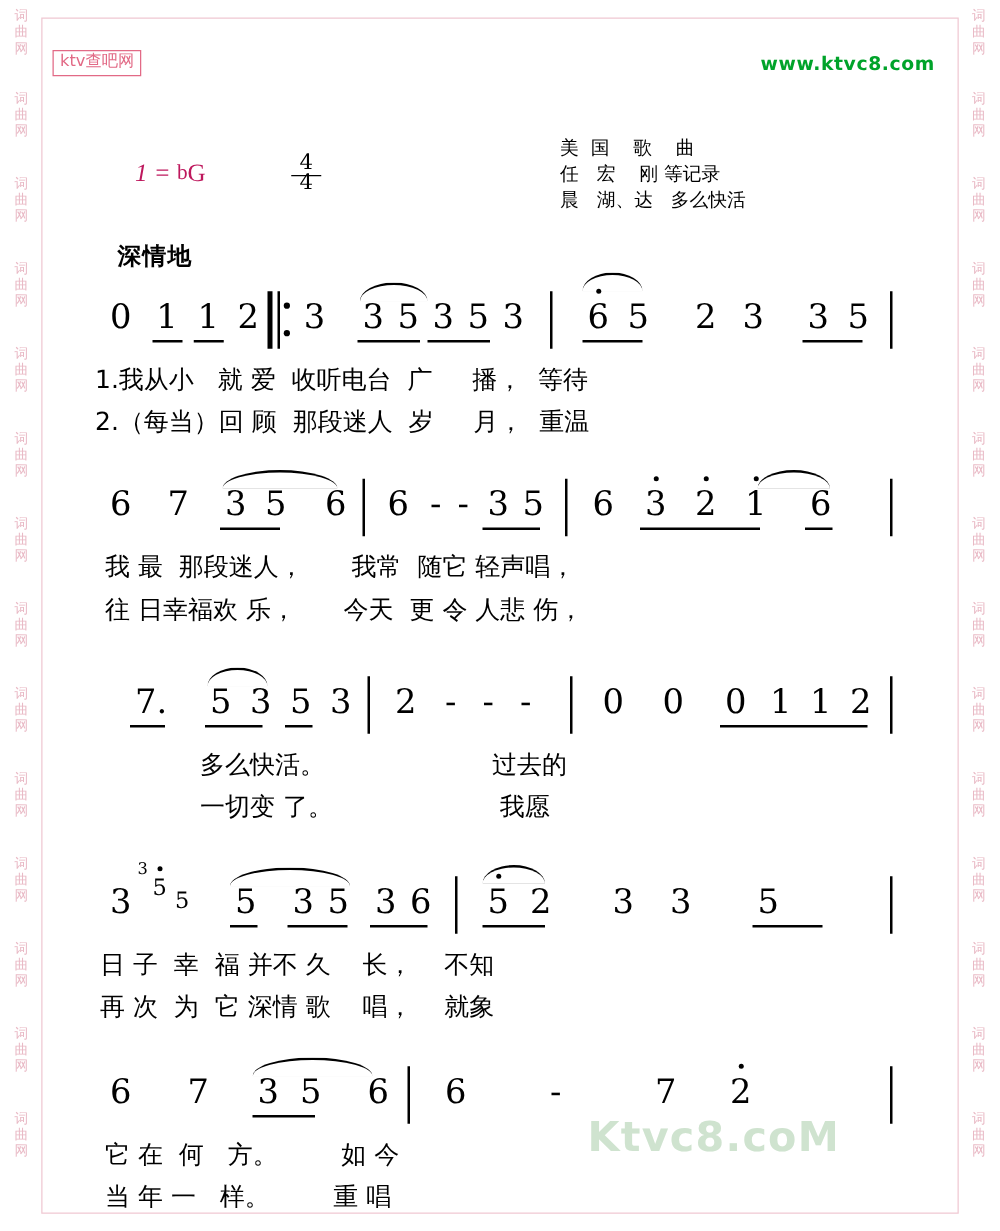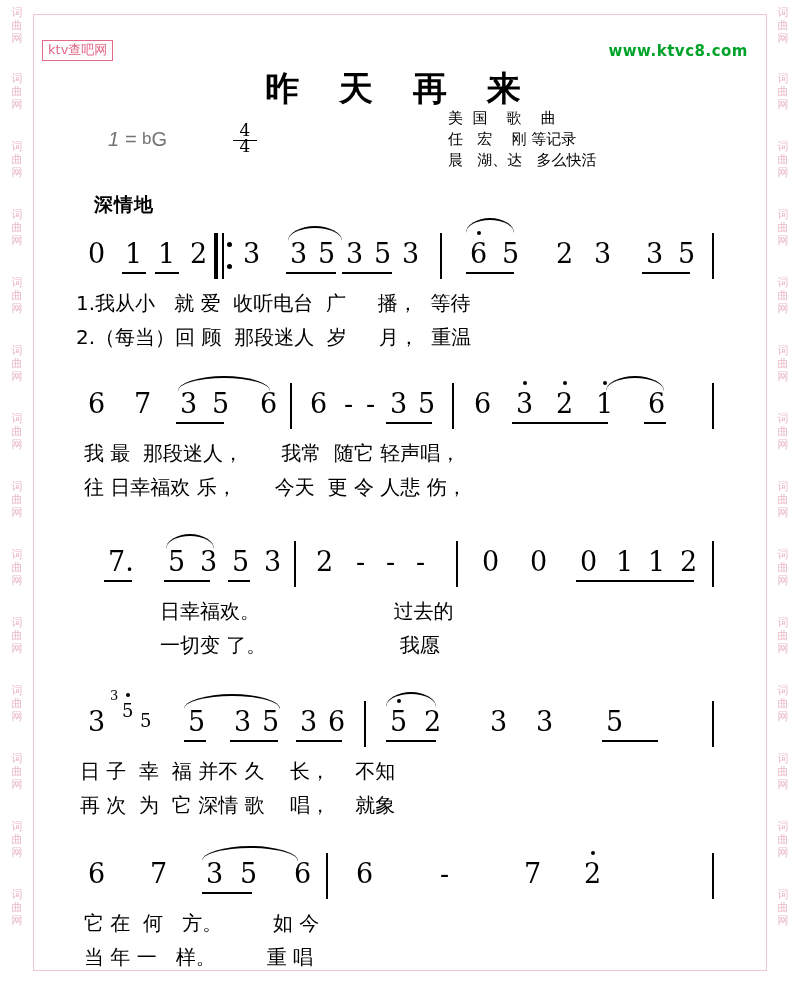--- a/index.html
+++ b/index.html
@@ -88,22 +88,22 @@
     color: #000;
     font-family: "DejaVu Sans", sans-serif;
   }
 
   
   .keysig {
     position: absolute;
     left: 108px;
     top: 128px;
     font-size: 20px;
-    font-family: Liberation Sans, sans-serif;
-    color: #737373;
+    font-family: Liberation Serif, serif;
+    color: #be185d;
   }
   .keysig .eq { font-style: italic; }
   .flat { font-size: 17px; vertical-align: 2px; }
   .meter {
     position: absolute;
     left: 232px;
     top: 122px;
     width: 26px;
     text-align: center;
     font-size: 17px;
@@ -396,21 +396,20 @@
         <span>曲</span>
         <span>网</span>
       </div>
   </div>
 
   <div class="page-frame"></div>
 
   <div class="site-tag">ktv查吧网</div>
   <div class="site-url">www.ktvc8.com</div>
 
-  <div class="title">昨 天 再 来</div>
 
   <div class="keysig">
     <span class="eq">1 = </span><span class="flat">b</span><span>G</span>
   </div>
   <div class="meter">
     <span class="num">4</span>
     <span class="den">4</span>
   </div>
   <div style="position:absolute;left:233px;top:140px;width:24px;height:1px;background:#000"></div>
 
@@ -527,21 +526,21 @@
       <div class="beam" style="left:228px;top:34px;width:22px"></div>
       <div class="beam" style="left:576px;top:34px;width:118px"></div>
 
       <div class="slur" style="left:166px;top:-12px;width:48px"></div>
 
       <div class="bar" style="left:294px;top:-5px;height:46px"></div>
       <div class="bar" style="left:456px;top:-5px;height:46px"></div>
       <div class="bar" style="left:712px;top:-5px;height:46px"></div>
     </div>
     <div class="lyric-line" style="top:52px">
-      <span class="ly" style="left:160px">日幸福欢。                     过去的</span>
+      <span class="ly" style="left:160px">多么快活。                     过去的</span>
     </div>
     <div class="lyric-line" style="top:86px">
       <span class="ly" style="left:160px">一切变 了。                     我愿</span>
     </div>
   </div>
 
   <div class="system" style="top:706px">
     <div class="notes">
       <span class="triplet" style="left:110px;top:-18px">3</span>
       <span class="n" style="left:88px">3</span>
@@ -599,14 +598,15 @@
       <div class="bar" style="left:712px;top:-5px;height:46px"></div>
     </div>
     <div class="lyric-line" style="top:52px">
       <span class="ly" style="left:84px">它 在  何   方。        如 今</span>
     </div>
     <div class="lyric-line" style="top:86px">
       <span class="ly" style="left:84px">当 年 一   样。        重 唱</span>
     </div>
   </div>
 
+  <div class="wm-ktvc">Ktvc8.coM</div>
 
 </div>
 
 </body></html>

